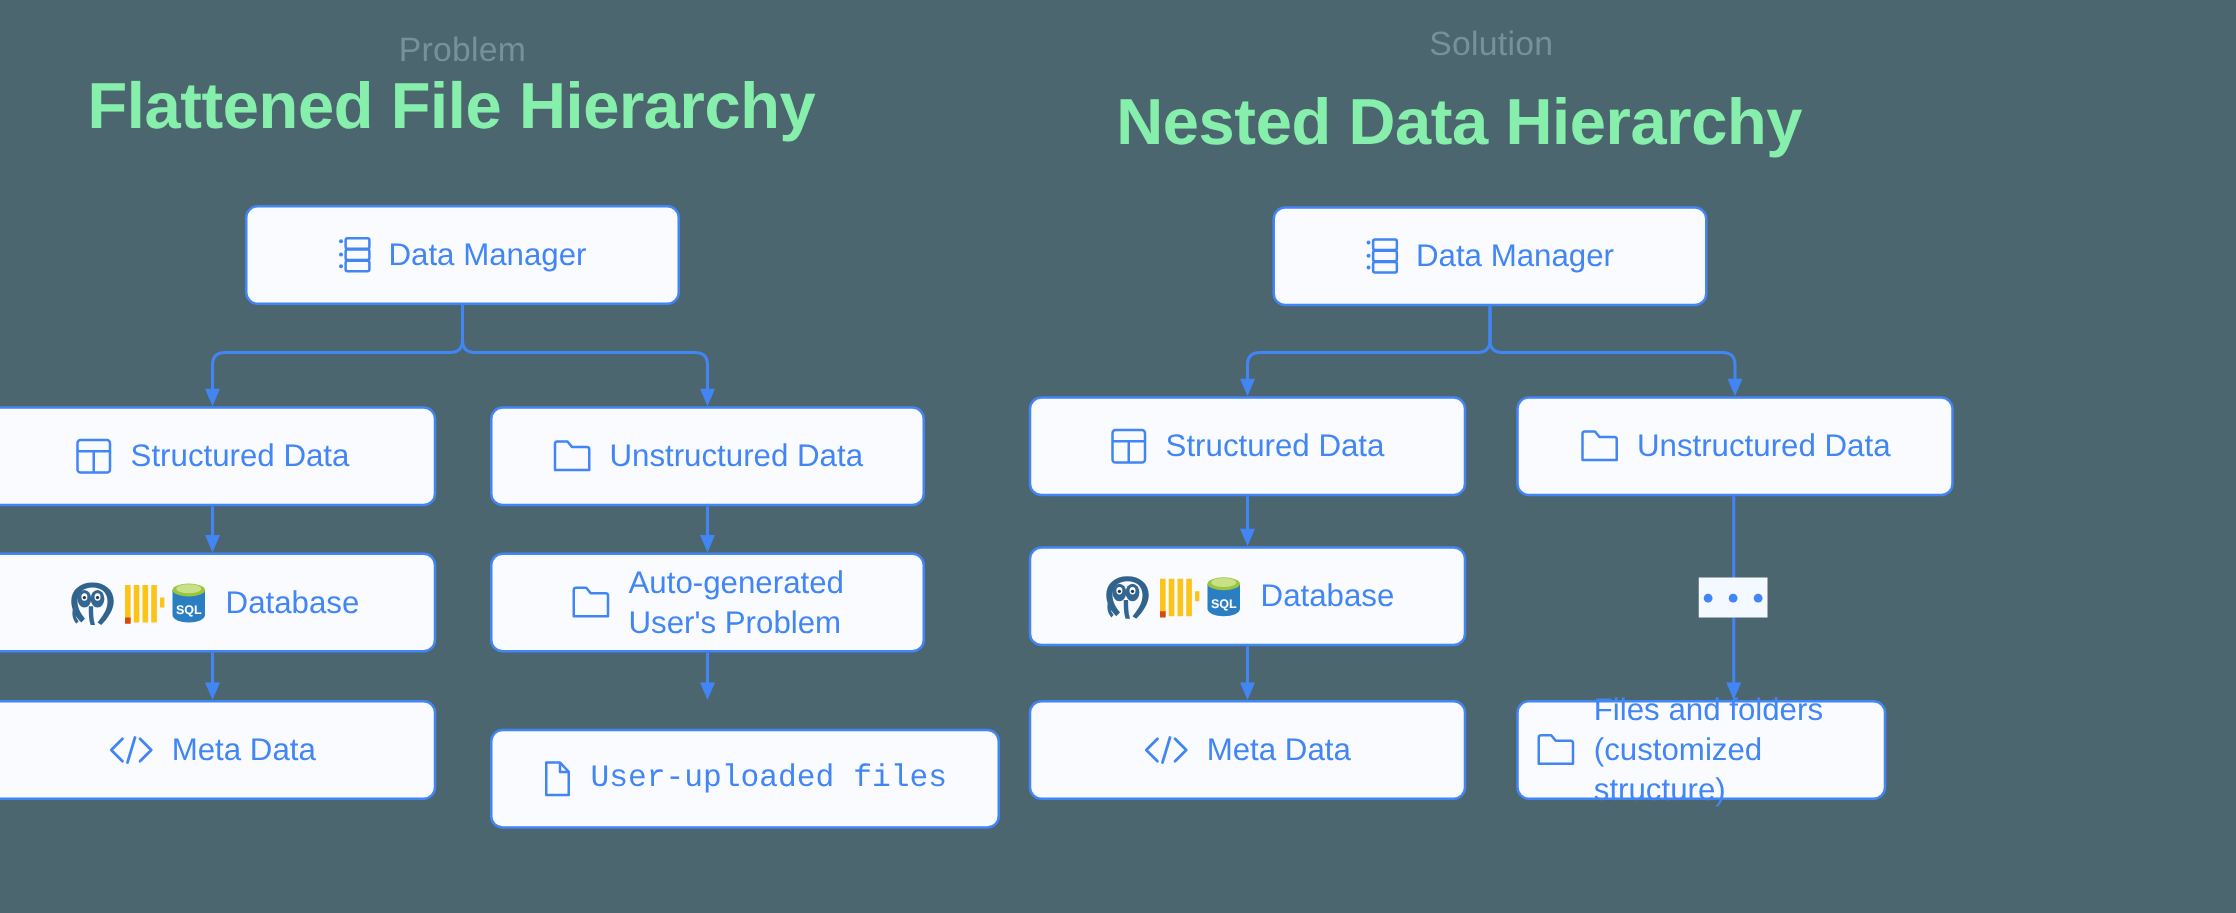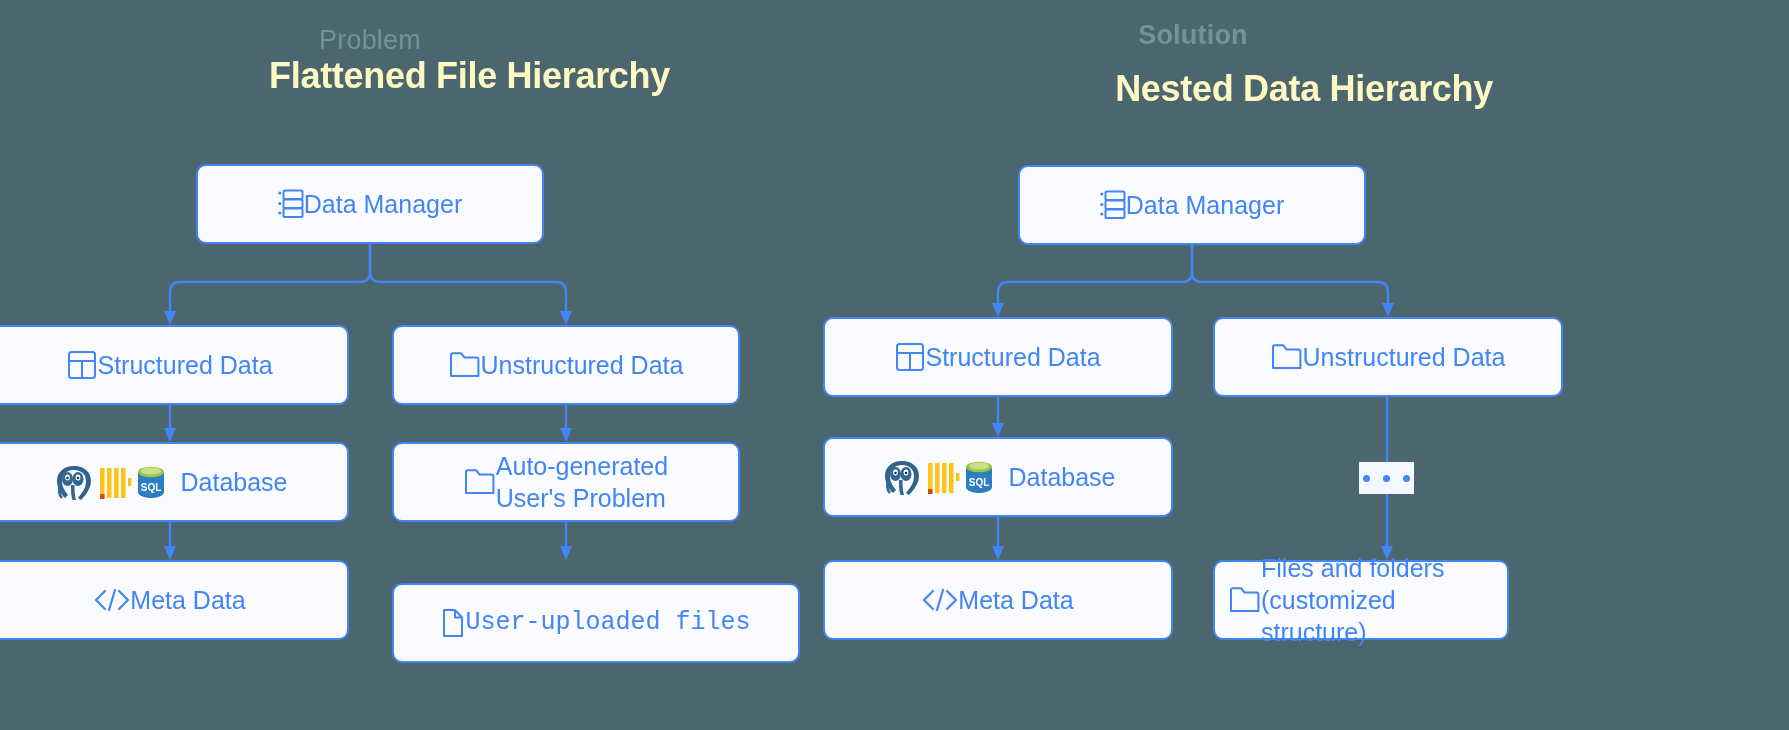--- a/index.html
+++ b/index.html
@@ -24,37 +24,38 @@
     position: absolute;
     font-size: 27px;
     font-weight: 400;
     color: #76919a;
     letter-spacing: 0.2px;
     white-space: nowrap;
     text-align: center;
   }
   .headline {
     position: absolute;
-    font-size: 36px;
+    font-size: 52px;
     font-weight: 700;
-    color: #fef9c3;
+    color: #86efac;
     letter-spacing: -0.3px;
     white-space: nowrap;
-    text-align: right;
+    text-align: left;
   }
   
   .node {
     position: absolute;
     background: #f9fbff;
     border: 2px solid #4285f4;
     border-radius: 10px;
     box-sizing: border-box;
     display: flex;
     align-items: center;
     justify-content: center;
+    gap: 14px;
     color: #4285f4;
     font-size: 25px;
     font-weight: 400;
     padding: 0 14px;
   }
   .node .label {
     color: #4285f4;
     line-height: 1.28;
     white-space: pre-line;
   }
@@ -196,21 +197,21 @@
   <div class="node" style="left:392px; top:583px; width:408px; height:80px;font-family:Liberation Mono, monospace;">
     <span class="node-icon">
       <svg width="24" height="30" viewBox="0 0 24 30">
         <path d="M3 2 L14 2 L21 9.5 L21 28 L3 28 Z" fill="none" stroke="#4285f4" stroke-width="2" stroke-linejoin="round"></path>
         <path d="M14 2 L14 9.5 L21 9.5" fill="none" stroke="#4285f4" stroke-width="2" stroke-linejoin="round"></path>
       </svg>
     </span>
     <span class="label">User-uploaded files</span>
   </div>
 
-  <div class="kicker" style="left:993px; top:20px; width:400px;font-weight:bold;">Solution</div>
+  <div class="kicker" style="left:993px; top:20px; width:400px;">Solution</div>
 
   <div class="headline" style="left:893px; top:68px; width:600px;">Nested Data Hierarchy</div>
 
   <div class="node" style="left:1018px; top:165px; width:348px; height:80px;">
     <span class="node-icon">
       <svg width="26" height="30" viewBox="0 0 26 30">
         <rect x="5.5" y="1.5" width="19" height="8.5" rx="1.6" fill="none" stroke="#4285f4" stroke-width="2"></rect>
         <rect x="5.5" y="10.5" width="19" height="8.5" rx="1.6" fill="none" stroke="#4285f4" stroke-width="2"></rect>
         <rect x="5.5" y="19.5" width="19" height="8.5" rx="1.6" fill="none" stroke="#4285f4" stroke-width="2"></rect>
         <circle cx="1.8" cy="4" r="1.6" fill="#4285f4"></circle>

